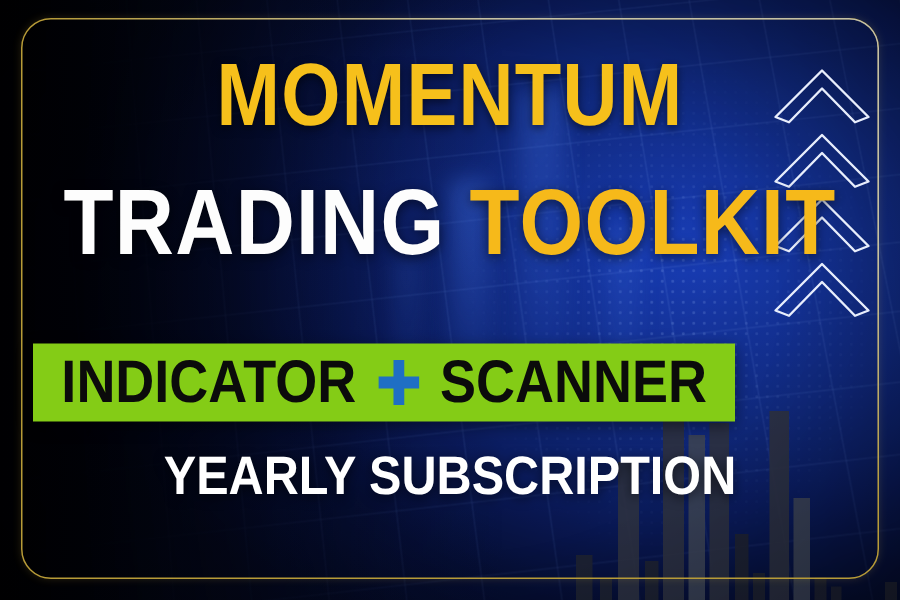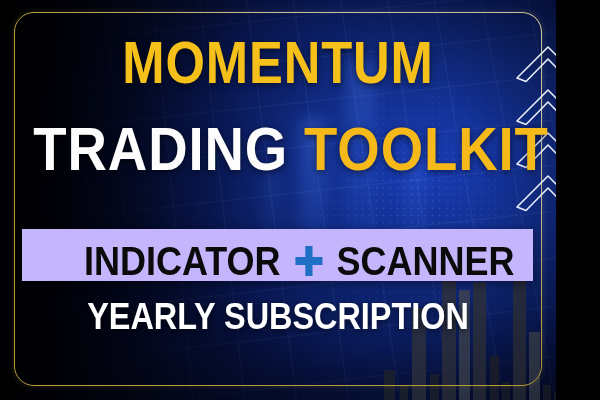--- a/index.html
+++ b/index.html
@@ -6,21 +6,21 @@
     margin: 0;
     padding: 0;
     background: #000;
   }
   body {
     font-family: "Liberation Sans", sans-serif;
   }
 
   #poster {
     position: relative;
-    width: 556px;
+    width: 600px;
     height: 400px;
     overflow: hidden;
     background: #05060f;
   }
 
   
 
   .bg-base {
     position: absolute;
     inset: 0;
@@ -172,26 +172,25 @@
   }
   .w-white { color: #fdfdfd; }
   .w-gold  { color: #f6b91a; }
 
   .banner {
     position: absolute;
     left: 22px;
     top: 229px;
     width: 468px;
     height: 52px;
-    background: #c4b5fd;
+    background: #84cc16;
     box-shadow: 0 3px 10px rgba(0,0,0,0.45);
     display: flex;
-    align-items: flex-end;
+    align-items: center;
     justify-content: center;
-    padding-left: 43px;
   }
   .banner-inner {
     display: flex;
     align-items: center;
     gap: 14px;
     transform: scaleX(0.90);
   }
   .banner-txt {
     font-weight: 700;
     font-size: 40px;

